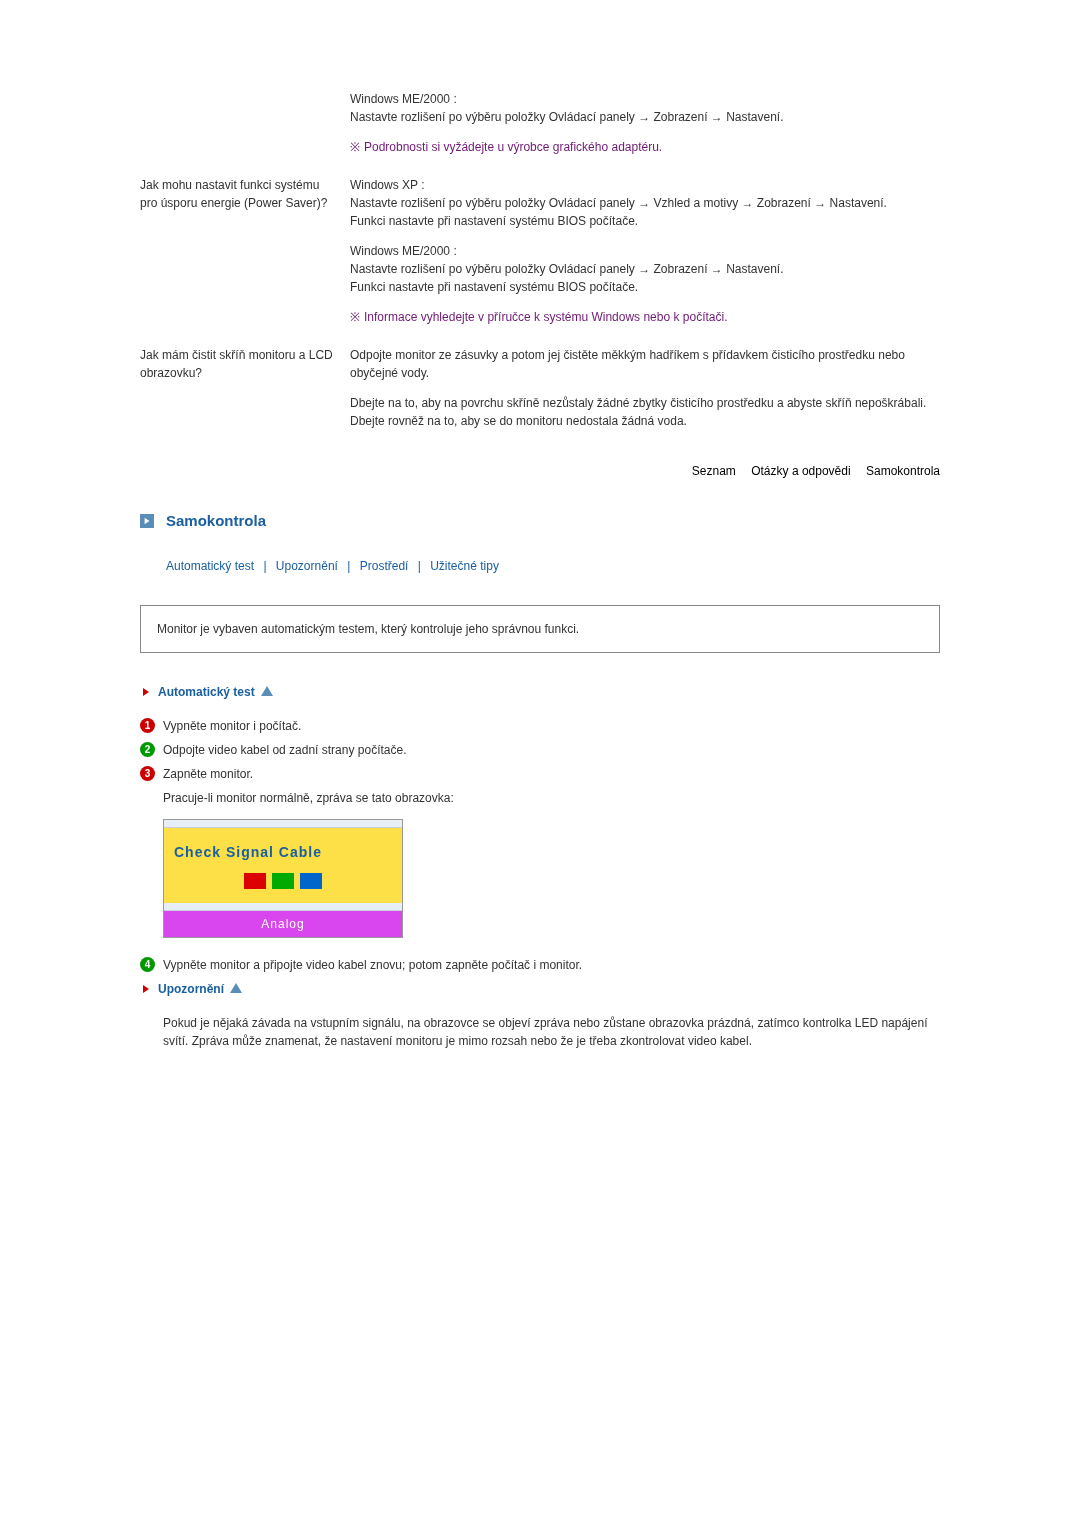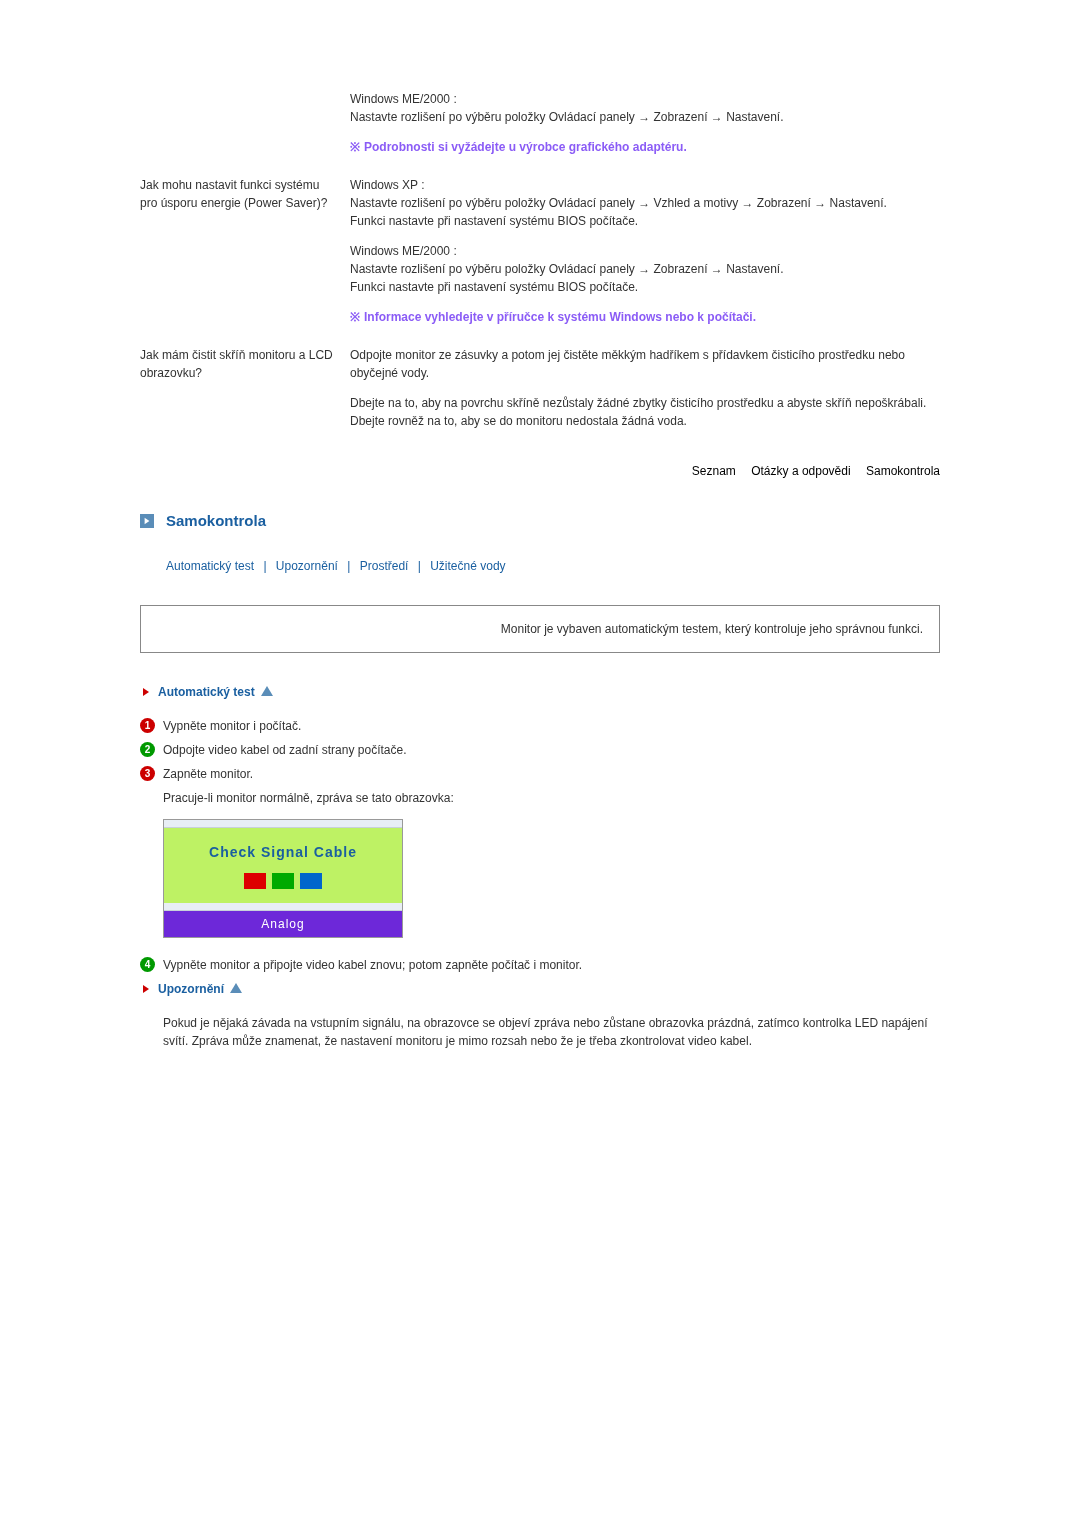--- a/index.html
+++ b/index.html
@@ -10,21 +10,21 @@
     background: #fff;
     width: 1080px;
     height: 1528px;
     padding: 90px 140px 40px 140px;
     line-height: 1.5;
   }
   .qa-table { display: table; width: 100%; }
   .qa-row { display: table-row; }
   .qa-q { display: table-cell; width: 210px; vertical-align: top; padding-right: 10px; padding-bottom: 20px; }
   .qa-a { display: table-cell; vertical-align: top; padding-bottom: 20px; }
-  .note-red { color: #8b5cf6; padding-left: 14px; position: relative; margin-top: 10px; font-weight: bold; }
+  .note-red { color: #701a75; padding-left: 14px; position: relative; margin-top: 10px; }
   .note-red::before {
     content: "※";
     position: absolute;
     left: 0;
     top: 0;
   }
   .para { margin-bottom: 12px; }
   .bottom-nav { text-align: right; color: #000000; }
   .bottom-nav span { margin-left: 12px; }
   .section-head { display: flex; align-items: center; margin-top: 30px; margin-bottom: 24px; }
@@ -35,21 +35,20 @@
   }
   .arrow-badge svg { width: 8px; height: 8px; fill: #fff; }
   .section-title { color: #1a5fa0; font-weight: bold; font-size: 15px; }
   .tab-links { margin-left: 26px; margin-bottom: 30px; color: #1a5fa0; }
   .tab-links span { color: #1a5fa0; }
   .tab-sep { color: #333; margin: 0 6px; }
   .info-box {
     border: 1px solid #888;
     padding: 14px 16px;
     margin: 0 0 30px 0;
-    text-align: right;
   }
   .sub-head { display: flex; align-items: center; margin-bottom: 16px; }
   .sub-arrow {
     width: 12px; height: 12px; background: #fff;
     display: inline-flex; align-items: center; justify-content: center;
     margin-right: 6px;
   }
   .sub-arrow svg { width: 10px; height: 10px; fill: #c00; }
   .sub-title { color: #1a5fa0; font-weight: bold; font-size: 12px; }
   .up-tri { margin-left: 6px; }
@@ -65,28 +64,28 @@
   .b1 { background: #c00; }
   .b2 { background: #090; }
   .b3 { background: #c00; }
   .b4 { background: #090; }
   .indent { margin-left: 23px; margin-bottom: 12px; }
   .signal-box {
     width: 240px; margin: 12px 0 18px 23px;
     border: 1px solid #999;
   }
   .signal-top { background: #e8eef5; height: 8px; border-bottom: 1px solid #c8d0da; }
-  .signal-mid { background: #bef264; padding: 14px 10px; text-align: center; }
+  .signal-mid { background: #fde047; padding: 14px 10px; text-align: left; }
   .signal-text { color: #1a5fa0; font-weight: bold; font-size: 14px; letter-spacing: 1px; margin-bottom: 10px; }
   .sq-row { display: flex; justify-content: center; gap: 6px; }
   .sq { width: 22px; height: 16px; }
   .sq-r { background: #d00; }
   .sq-g { background: #0a0; }
   .sq-b { background: #06c; }
-  .signal-bot { background: #6d28d9; color: #fff; text-align: center; padding: 4px 0; font-size: 12px; letter-spacing: 1px; }
+  .signal-bot { background: #d946ef; color: #fff; text-align: center; padding: 4px 0; font-size: 12px; letter-spacing: 1px; }
   .caption { margin-left: 23px; margin-bottom: 24px; }
   .para2 { margin-left: 23px; margin-bottom: 12px; margin-top: 6px; }
 </style>
 </head>
 <body>
 
 <div class="qa-table">
 
   <div class="qa-row">
     <div class="qa-q"></div>
@@ -145,21 +144,21 @@
   <span class="section-title">Samokontrola</span>
 </div>
 
 <div class="tab-links">
   <span>Automatický test</span>
   <span class="tab-sep">|</span>
   <span>Upozornění</span>
   <span class="tab-sep">|</span>
   <span>Prostředí</span>
   <span class="tab-sep">|</span>
-  <span>Užitečné vody</span>
+  <span>Užitečné tipy</span>
 </div>
 
 <div class="info-box">Monitor je vybaven automatickým testem, který kontroluje jeho správnou funkci.</div>
 
 <div class="sub-head">
   <span class="sub-arrow">
     <svg viewBox="0 0 10 10">
         <path d="M2 1 L8 5 L2 9 Z"></path>
       </svg>
   </span>

